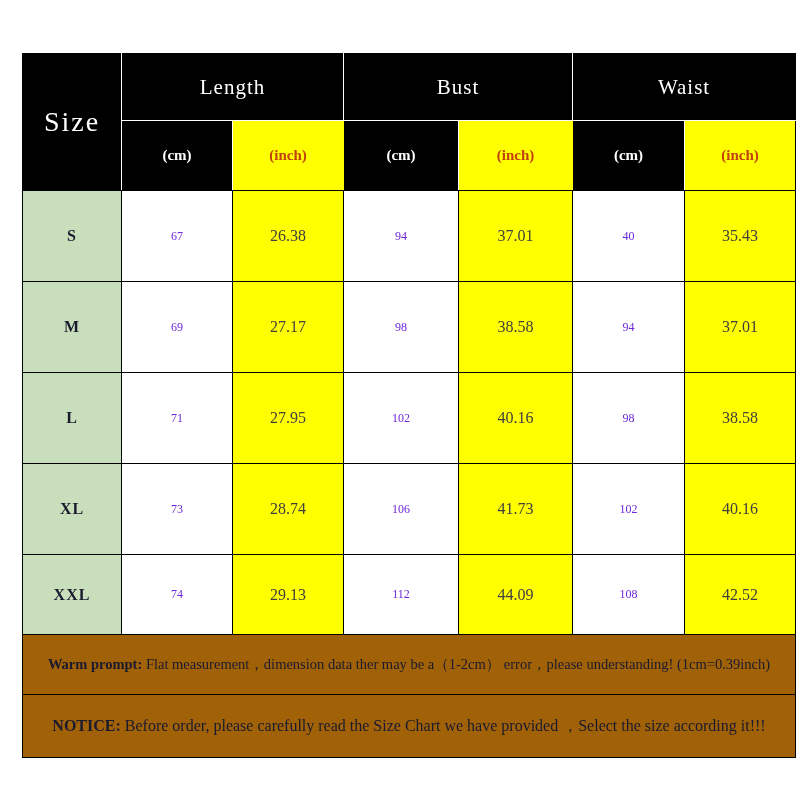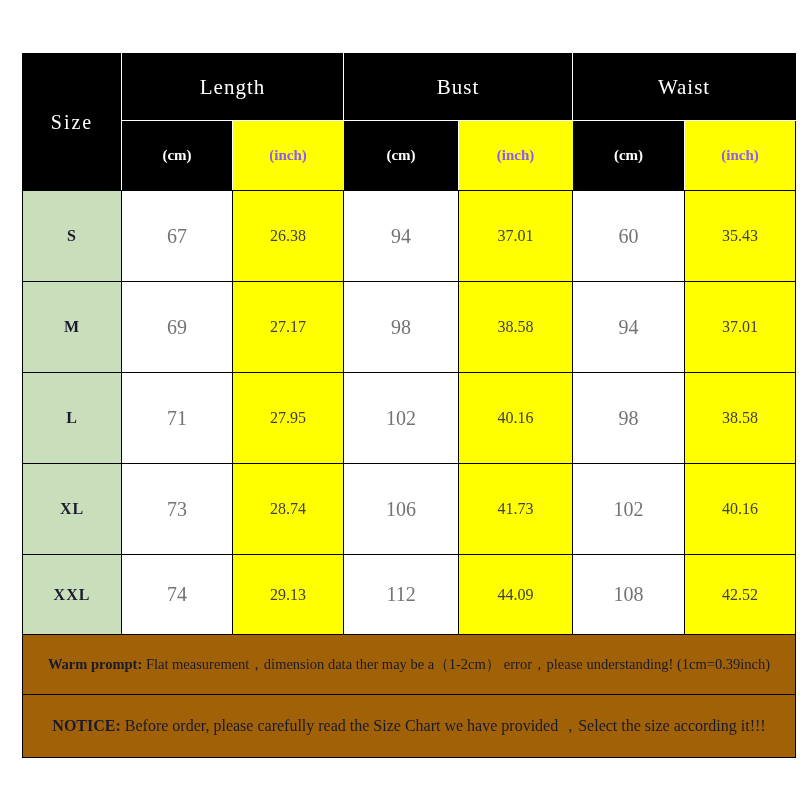--- a/index.html
+++ b/index.html
@@ -47,29 +47,29 @@
   col.c-wai-in { width: 111px; }
 
   
   .hdr-black {
     background: #000000;
     color: #ffffff;
     border-color: #ffffff !important;
   }
   .hdr-yellow {
     background: #ffff00;
-    color: #8b5cf6;
+    color: #c2410c;
     border-color: #ffff00 !important;
   }
   .hdr-group {
     font-size: 21px;
     letter-spacing: 1px;
   }
   .hdr-size {
-    font-size: 20px;
+    font-size: 28px;
     letter-spacing: 2px;
   }
   .hdr-unit {
     font-size: 15px;
     font-weight: bold;
   }
 
   
   tr.row-group-hdr td.edge-left,
   tr.row-unit-hdr td.edge-left { border-left-color: #000000 !important; }
@@ -82,22 +82,22 @@
   
   .cell-size {
     background: #c9debb;
     color: #1a1a2e;
     font-size: 16px;
     font-weight: bold;
     letter-spacing: 1px;
   }
   .cell-cm {
     background: #ffffff;
-    color: #737373;
-    font-size: 20px;
+    color: #6d28d9;
+    font-size: 12px;
   }
   .cell-inch {
     background: #ffff00;
     color: #404040;
     font-size: 16px;
   }
 
   
   .note-cell {
     background: #a16207;
@@ -144,21 +144,21 @@
         <td class="hdr-black hdr-unit">(cm)</td>
         <td class="hdr-yellow hdr-unit edge-right">(inch)</td>
       </tr>
 
       <tr style="height:91px;">
         <td class="cell-size">S</td>
         <td class="cell-cm">67</td>
         <td class="cell-inch">26.38</td>
         <td class="cell-cm">94</td>
         <td class="cell-inch">37.01</td>
-        <td class="cell-cm">60</td>
+        <td class="cell-cm">40</td>
         <td class="cell-inch">35.43</td>
       </tr>
 
       <tr style="height:91px;">
         <td class="cell-size">M</td>
         <td class="cell-cm">69</td>
         <td class="cell-inch">27.17</td>
         <td class="cell-cm">98</td>
         <td class="cell-inch">38.58</td>
         <td class="cell-cm">94</td>

